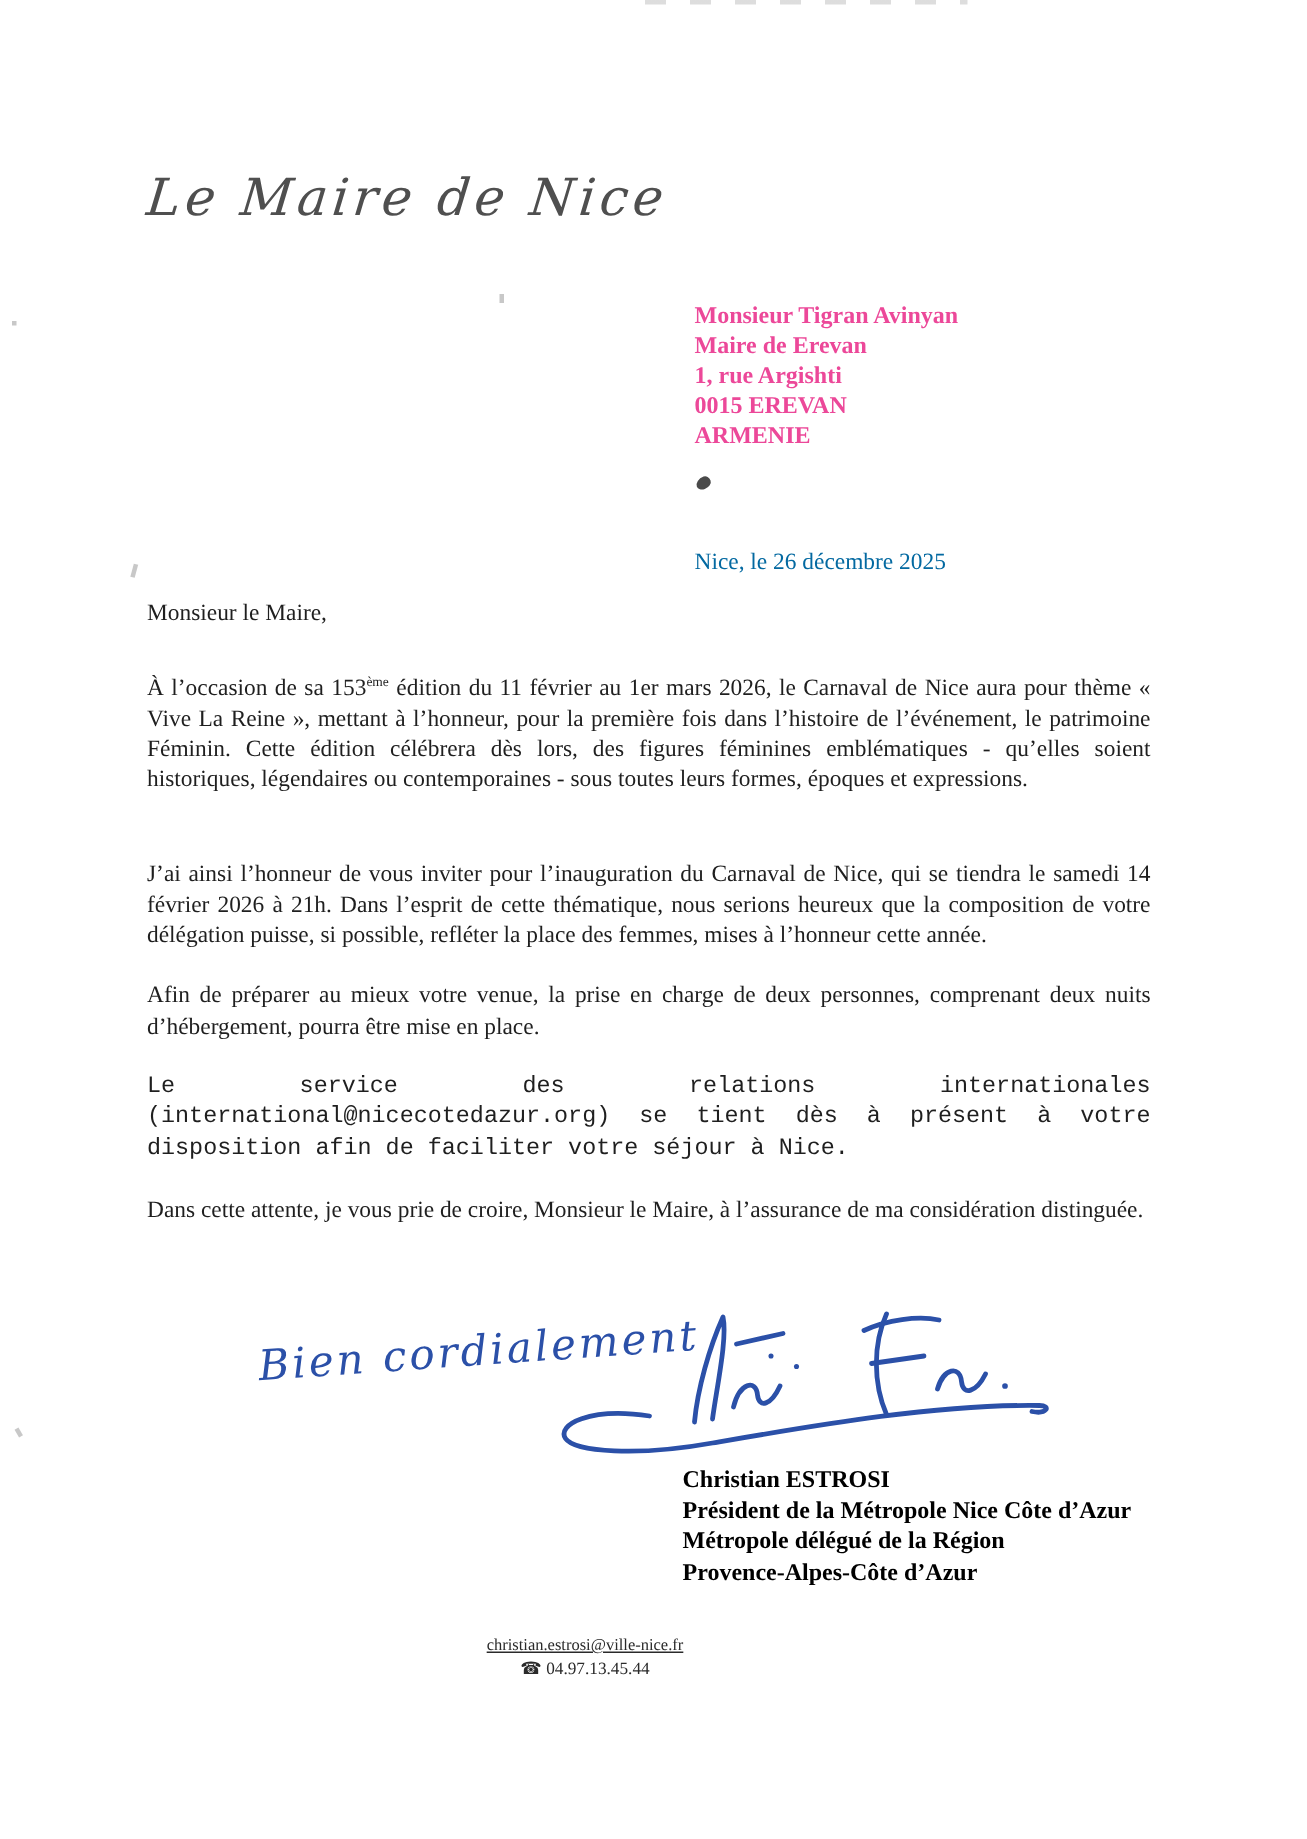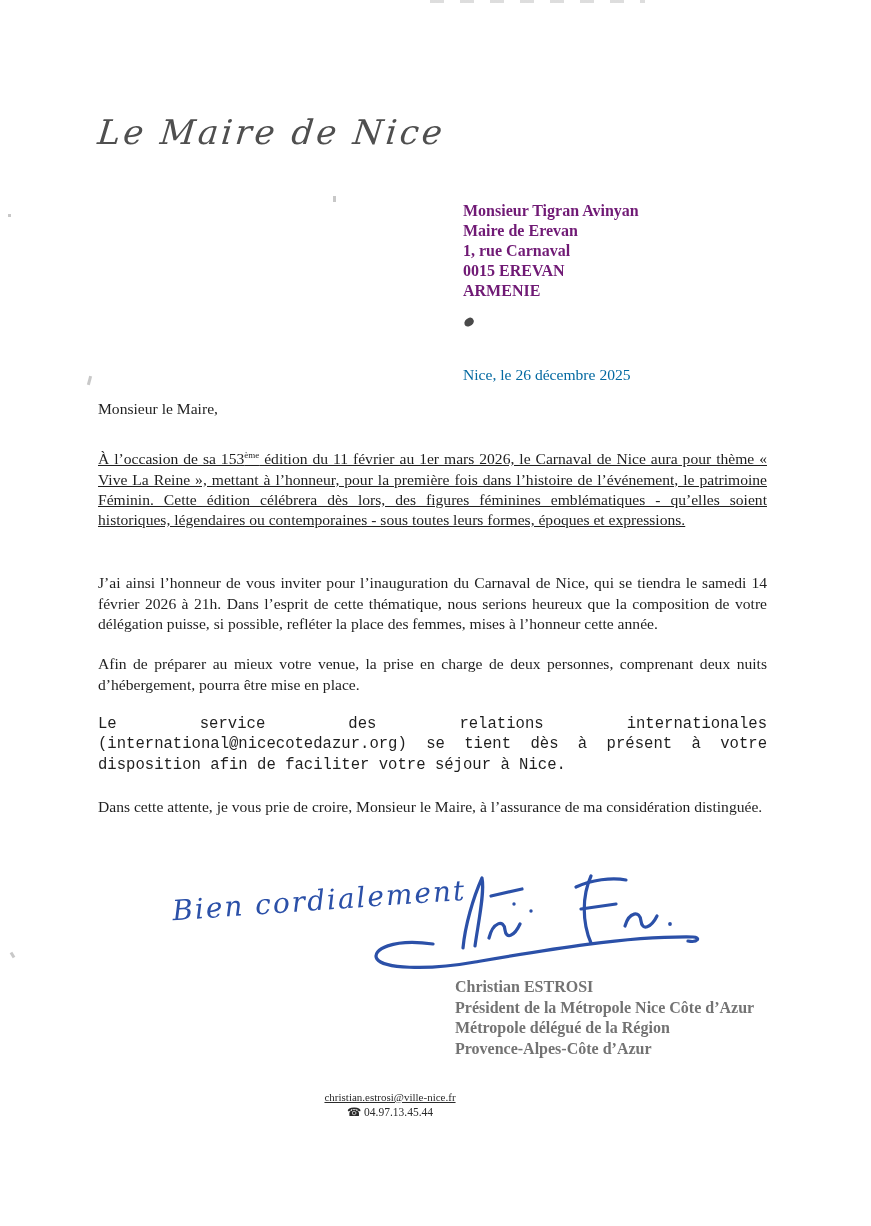--- a/index.html
+++ b/index.html
@@ -30,21 +30,21 @@
   }
 
   
   .recipient {
     position: absolute;
     left: 463px;
     top: 201px;
     font-weight: bold;
     font-size: 16px;
     line-height: 20px;
-    color: #701a75;
+    color: #ec4899;
   }
 
   
   .ink-blot {
     position: absolute;
     left: 464px;
     top: 318px;
     width: 10px;
     height: 8px;
     background: #4a4a4a;
@@ -65,21 +65,21 @@
     position: absolute;
     left: 98px;
     top: 399px;
     width: 669px;
     font-size: 15.6px;
     line-height: 20.3px;
     color: #1f1f1f;
   }
   .letter-body p { margin: 0; text-align: justify; }
   .salutation { text-align: center; margin-bottom: 30px !important; }
-  .p1 { margin-bottom: 43px !important; text-decoration: underline; }
+  .p1 { margin-bottom: 43px !important; }
   .p2 { margin-bottom: 20px !important; }
   .p3 { margin-bottom: 19px !important; }
   .p4 { margin-bottom: 22px !important; font-family: Liberation Mono, monospace; }
   sup.ord { font-size: 9px; line-height: 0; vertical-align: 6px; }
 
   
   .handwriting {
     position: absolute;
     left: 172px;
     top: 884px;
@@ -100,21 +100,21 @@
   }
 
   
   .sig-block {
     position: absolute;
     left: 455px;
     top: 977px;
     font-weight: bold;
     font-size: 16px;
     line-height: 20.5px;
-    color: #737373;
+    color: #000000;
   }
 
   
   .footer {
     position: absolute;
     left: 0;
     top: 1091px;
     width: 780px;
     text-align: center;
     font-size: 11px;
@@ -141,21 +141,21 @@
   <div class="speck" style="left:333px; top:196px; width:3px; height:6px;"></div>
   <div class="speck" style="left:88px; top:376px; width:3px; height:9px; transform:rotate(15deg);"></div>
   <div class="speck" style="left:8px; top:214px; width:3px; height:3px;"></div>
   <div class="speck" style="left:11px; top:952px; width:3px; height:6px; transform:rotate(-30deg);"></div>
 
   <div class="script-header">Le Maire de Nice</div>
 
   <div class="recipient">
     <div>Monsieur Tigran Avinyan</div>
     <div>Maire de Erevan</div>
-    <div>1, rue Carnaval</div>
+    <div>1, rue Argishti</div>
     <div>0015 EREVAN</div>
     <div>ARMENIE</div>
   </div>
 
   <div class="ink-blot"></div>
 
   <div class="date-line">Nice, le 26 décembre 2025</div>
 
   <div class="letter-body">
     <p class="salutation">Monsieur le Maire,</p>

